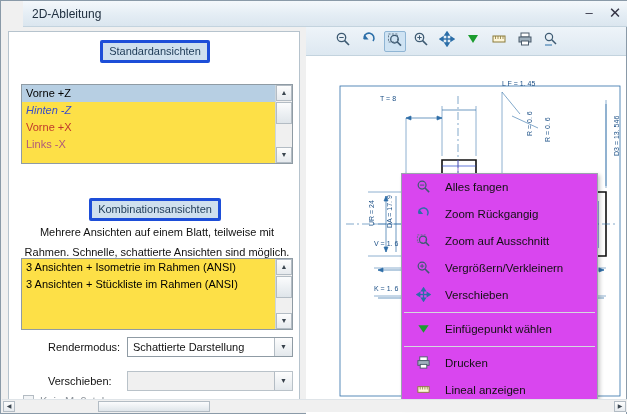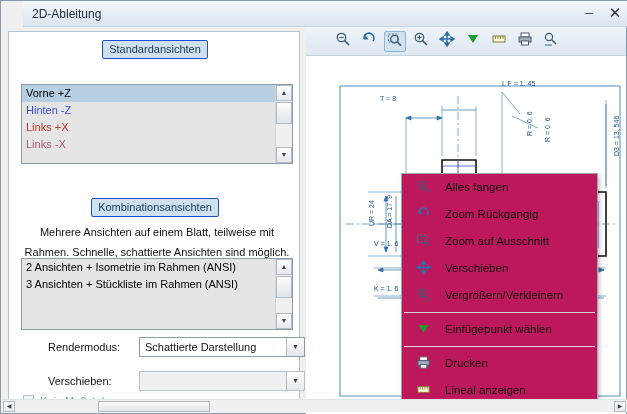--- a/index.html
+++ b/index.html
@@ -41,50 +41,50 @@
     position:absolute; left:7px; top:30px; width:292px; height:375px;
     background:#fff; border:1px solid #b6c3cd;
   }
   .group-head {
     position:absolute; left:0; width:292px; height:20px;
     text-align:center;
   }
   .group-head .cap {
     display:inline-block;
     background:#cfe0ee;
-    border:1px solid #1d4ed8;
+    border:3px solid #1d4ed8;
     color:#1d3a56;
     font-size:11px;
     padding:2px 6px 3px;
     border-radius:2px;
   }
   .std-head { top:8px; }
   .kombi-head { top:166px; }
 
   .desc {
     position:absolute; left:12px; width:268px;
     font-size:11px; color:#111;
   }
   .std-desc { top:32px; }
   .kombi-desc { top:190px; width:272px; line-height:20px;text-align:center; }
 
   .listbox {
     position:absolute;
-    background:#e5e5e5;
+    background:#fde047;
     border:1px solid #8f9ba4;
   }
   .lb-std { left:12px; top:52px; width:272px; height:80px; }
   .lb-kombi { left:12px; top:226px; width:272px; height:72px; }
   .lb-inner { position:absolute; left:0; top:0; right:17px; bottom:0; overflow:hidden; }
   .lb-item {
     height:17px; line-height:17px; padding-left:4px;
     font-size:11px; white-space:nowrap; overflow:hidden;
   }
   .lb-item.sel { background:#b7cfe3; color:#000; }
-  .blue { color:#3a4ec9; }
+  .blue { color:#3a4ec9;font-style:italic; }
   .red  { color:#c0392b; }
   .pink { color:#b05a7a; }
 
   
   .vsb {
     position:absolute; right:0; top:0; width:17px; bottom:0;
     background:#f0f0f0; border-left:1px solid #cdd6dd;
   }
   .vsb-btn {
     position:absolute; left:0; width:16px; height:16px;
@@ -100,21 +100,20 @@
     border:1px solid #b3bcc4;
   }
 
   .field-label {
     position:absolute; left:12px; font-size:11px; color:#111;padding-left:27px;
   }
   .combo {
     position:absolute; height:20px;
     background:#fff; border:1px solid #8f9ba4;
     font-size:11px;
-    margin-left:12px;
   }
   .combo .val {
     position:absolute; left:5px; top:3px; color:#111;
   }
   .combo .arrow {
     position:absolute; right:0; top:0; width:18px; height:18px;
     background: linear-gradient(to bottom,#fdfdfd,#e3e8ec);
     border-left:1px solid #b3bcc4;
     text-align:center; line-height:18px; font-size:7px; color:#36404a;
   }
@@ -152,21 +151,21 @@
   .dim-txt {
     position:absolute; font-family:"Liberation Sans", sans-serif;
     font-size:7px; color:#1b4f86;
     white-space:nowrap;
   }
   .vert { transform: rotate(-90deg); transform-origin: 0 0; }
 
   
   .ctx {
     position:absolute; left:400px; top:172px; width:197px; height:234px;
-    background:#be185d;
+    background:#d946ef;
     border:1px solid #9aa5ad;
     box-shadow: 2px 2px 4px rgba(0,0,0,0.22);
   }
   .ctx-item {
     position:relative; height:27px; line-height:27px;
     padding-left:43px; font-size:11.5px; color:#111;
     white-space:nowrap;
   }
   .ctx-item .mi {
     position:absolute; left:13px; top:5px; width:17px; height:17px;
@@ -209,38 +208,38 @@
   <div class="left-pane">
 
     <div class="group-head std-head">
       <span class="cap">Standardansichten</span>
     </div>
 
     <div class="listbox lb-std">
       <div class="lb-inner">
         <div class="lb-item sel">Vorne +Z</div>
         <div class="lb-item blue">Hinten -Z</div>
-        <div class="lb-item red">Links +X</div>
+        <div class="lb-item red">Vorne +X</div>
         <div class="lb-item pink">Links -X</div>
       </div>
       <div class="vsb">
         <div class="vsb-btn vsb-up">▲</div>
         <div class="vsb-thumb"></div>
         <div class="vsb-btn vsb-dn">▼</div>
       </div>
     </div>
 
     <div class="group-head kombi-head">
       <span class="cap">Kombinationsansichten</span>
     </div>
     <div class="desc kombi-desc">Mehrere Ansichten auf einem Blatt, teilweise mit Rahmen. Schnelle, schattierte Ansichten sind möglich.</div>
 
     <div class="listbox lb-kombi">
       <div class="lb-inner">
-        <div class="lb-item">2 Ansichten + Isometrie im Rahmen (ANSI)</div>
+        <div class="lb-item">3 Ansichten + Isometrie im Rahmen (ANSI)</div>
         <div class="lb-item">3 Ansichten + Stückliste im Rahmen (ANSI)</div>
       </div>
       <div class="vsb">
         <div class="vsb-btn vsb-up">▲</div>
         <div class="vsb-thumb"></div>
         <div class="vsb-btn vsb-dn">▼</div>
       </div>
     </div>
 
     <div class="field-label" style="top:309px;">Rendermodus:</div>
@@ -434,45 +433,45 @@
             <circle cx="7.5" cy="7.2" r="3.8" fill="none" stroke="#3d5a72" stroke-width="1.3"></circle>
             <line x1="10.3" y1="10" x2="14" y2="13.6" stroke="#3d5a72" stroke-width="1.6"></line>
           </svg>
       </span>
       <span>Zoom auf Ausschnitt</span>
     </div>
 
     <div class="ctx-item">
       <span class="mi">
         <svg width="15" height="15" viewBox="0 0 16 16">
+            <circle cx="6.5" cy="6.5" r="4.2" fill="none" stroke="#3d5a72" stroke-width="1.3"></circle>
+            <line x1="9.6" y1="9.6" x2="14" y2="14" stroke="#3d5a72" stroke-width="1.6"></line>
+            <line x1="4.3" y1="6.5" x2="8.7" y2="6.5" stroke="#3d5a72" stroke-width="1"></line>
+            <line x1="6.5" y1="4.3" x2="6.5" y2="8.7" stroke="#3d5a72" stroke-width="1"></line>
+          </svg>
+      </span>
+      <span>Vergrößern/Verkleinern</span>
+    </div>
+
+    <div class="ctx-item">
+      <span class="mi">
+        <svg width="15" height="15" viewBox="0 0 16 16">
             <g stroke="#2b6ea8" stroke-width="1.4" fill="#2b6ea8">
               <line x1="8" y1="2" x2="8" y2="14"></line>
               <line x1="2" y1="8" x2="14" y2="8"></line>
               <path d="M8 1 L10 4 L6 4 Z"></path>
               <path d="M8 15 L10 12 L6 12 Z"></path>
               <path d="M1 8 L4 6 L4 10 Z"></path>
               <path d="M15 8 L12 6 L12 10 Z"></path>
             </g>
           </svg>
       </span>
       <span>Verschieben</span>
     </div>
 
-    <div class="ctx-item">
-      <span class="mi">
-        <svg width="15" height="15" viewBox="0 0 16 16">
-            <circle cx="6.5" cy="6.5" r="4.2" fill="none" stroke="#3d5a72" stroke-width="1.3"></circle>
-            <line x1="9.6" y1="9.6" x2="14" y2="14" stroke="#3d5a72" stroke-width="1.6"></line>
-            <line x1="4.3" y1="6.5" x2="8.7" y2="6.5" stroke="#3d5a72" stroke-width="1"></line>
-            <line x1="6.5" y1="4.3" x2="6.5" y2="8.7" stroke="#3d5a72" stroke-width="1"></line>
-          </svg>
-      </span>
-      <span>Vergrößern/Verkleinern</span>
-    </div>
-
     <div class="ctx-sep"></div>
 
     <div class="ctx-item">
       <span class="mi">
         <svg width="15" height="15" viewBox="0 0 16 16">
             <path d="M2.5 4.5 L13.5 4.5 L8 12.5 Z" fill="#1a9c2e"></path>
           </svg>
       </span>
       <span>Einfügepunkt wählen</span>
     </div>

